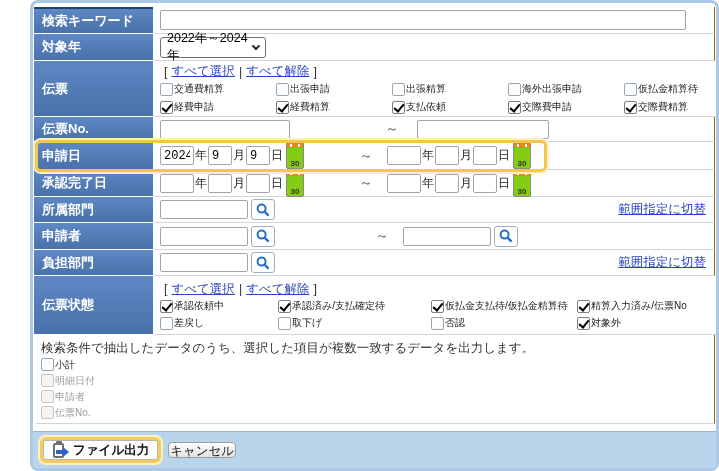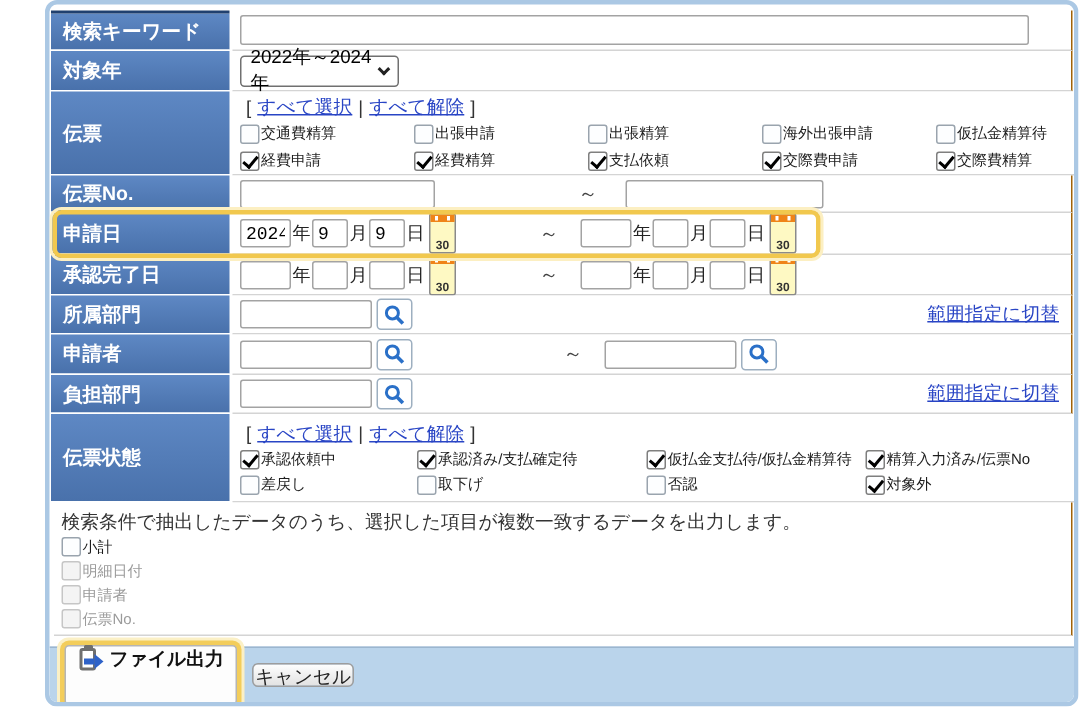--- a/index.html
+++ b/index.html
@@ -24,21 +24,21 @@
   .w-dept { width:88px; }
   .w-yy { width:34px; margin-right:1px; }
   .w-md { width:24px; margin-right:1px; }
   .unit { font-size:12px; color:#222; margin-right:1px; }
   .tilde { font-size:13px; color:#444; width:14px; text-align:center; }
 
   .selectbox { height:21px; width:106px; border:1px solid #707070; border-radius:3px; background:#fff;
                display:inline-flex; align-items:center; justify-content:space-between; padding:0 6px; font-size:12.5px; cursor:default; }
   .chev { width:6px; height:6px; border-right:2px solid #222; border-bottom:2px solid #222; transform:rotate(45deg); margin-top:-3px; }
 
-  .cal { width:18px; height:27px; border:1px solid #8a8a8a; border-radius:2px; background:#fef9c3; position:relative;
+  .cal { width:18px; height:27px; border:1px solid #8a8a8a; border-radius:2px; background:#84cc16; position:relative;
          margin-left:2px; flex:0 0 18px; cursor:pointer; }
   .cal .top { position:absolute; top:0; left:0; right:0; height:5px; background:#ef8418; }
   .cal .top::before, .cal .top::after { content:""; position:absolute; top:1px; width:2px; height:3px; background:#fff; }
   .cal .top::before { left:3px; } .cal .top::after { right:3px; }
   .cal .num { position:absolute; bottom:-1px; left:0; right:0; text-align:center; font-size:8px; font-weight:bold; color:#333; line-height:10px; }
 
   .mag { width:24px; height:21px; border:1px solid #9dafc0; border-radius:3px; background:#fff;
          display:inline-flex; align-items:center; justify-content:center; margin-left:3px; cursor:pointer; }
 
   .lnk { color:#2945c5; text-decoration:underline; font-size:12.5px; cursor:pointer; }
@@ -57,21 +57,21 @@
   .cbitem.disabled .cb { border-color:#c6c6c6; background:#f4f4f4; cursor:default; }
   .desc { font-size:12.5px; color:#333; height:17px; display:flex; align-items:center; }
   .stack { display:flex; flex-direction:column; }
   .stack .cbitem { height:16px; }
 
   .hl-ring { position:absolute; left:1px; top:133px; width:512px; height:32px; border:3px solid #f1c84e;
              border-radius:6px; box-shadow:0 0 0 2px #fcefc2; pointer-events:none; z-index:5; }
 
   .footer { position:absolute; left:0; right:0; bottom:0; height:37px; background:#bad4eb; border-top:1px solid #9cb6cf;
             display:flex; align-items:center; padding-left:10px; gap:10px; }
-  .btn-export { display:inline-flex; align-items:flex-start; gap:4px; height:40px; padding:0 8px; background:#fdfdfd;
+  .btn-export { display:inline-flex; align-items:flex-end; gap:4px; height:20px; padding:0 8px; background:#fdfdfd;
                 border:1px solid #b5b5b5; border-radius:3px; font-weight:bold; font-size:12.5px; color:#111;
                 box-shadow:0 0 0 3px #f3cd5b, 0 0 0 5px #fbf0c6; cursor:pointer; font-family:inherit; }
   .btn-cancel { height:16px; padding:0 1px; background:linear-gradient(#fefefe,#e2e2e2); border:1px solid #9d9d9d;
                 border-radius:4px; font-size:12.5px; color:#222; cursor:pointer; font-family:inherit; }
   .exp-icon { position:relative; width:17px; height:17px; }
   .exp-icon .board { position:absolute; left:1px; top:1px; width:11px; height:15px; border:2px solid #6f6f6f; border-radius:2px; background:#fff; }
   .exp-icon .clipt { position:absolute; left:4px; top:-1px; width:6px; height:3px; background:#6f6f6f; border-radius:1px; }
   .exp-icon .arr { position:absolute; left:4px; top:8px; width:7px; height:4px; background:#2e62c8; }
   .exp-icon .arr::after { content:""; position:absolute; right:-6px; top:-3px; border-left:6px solid #2e62c8;
                           border-top:5px solid transparent; border-bottom:5px solid transparent; }

